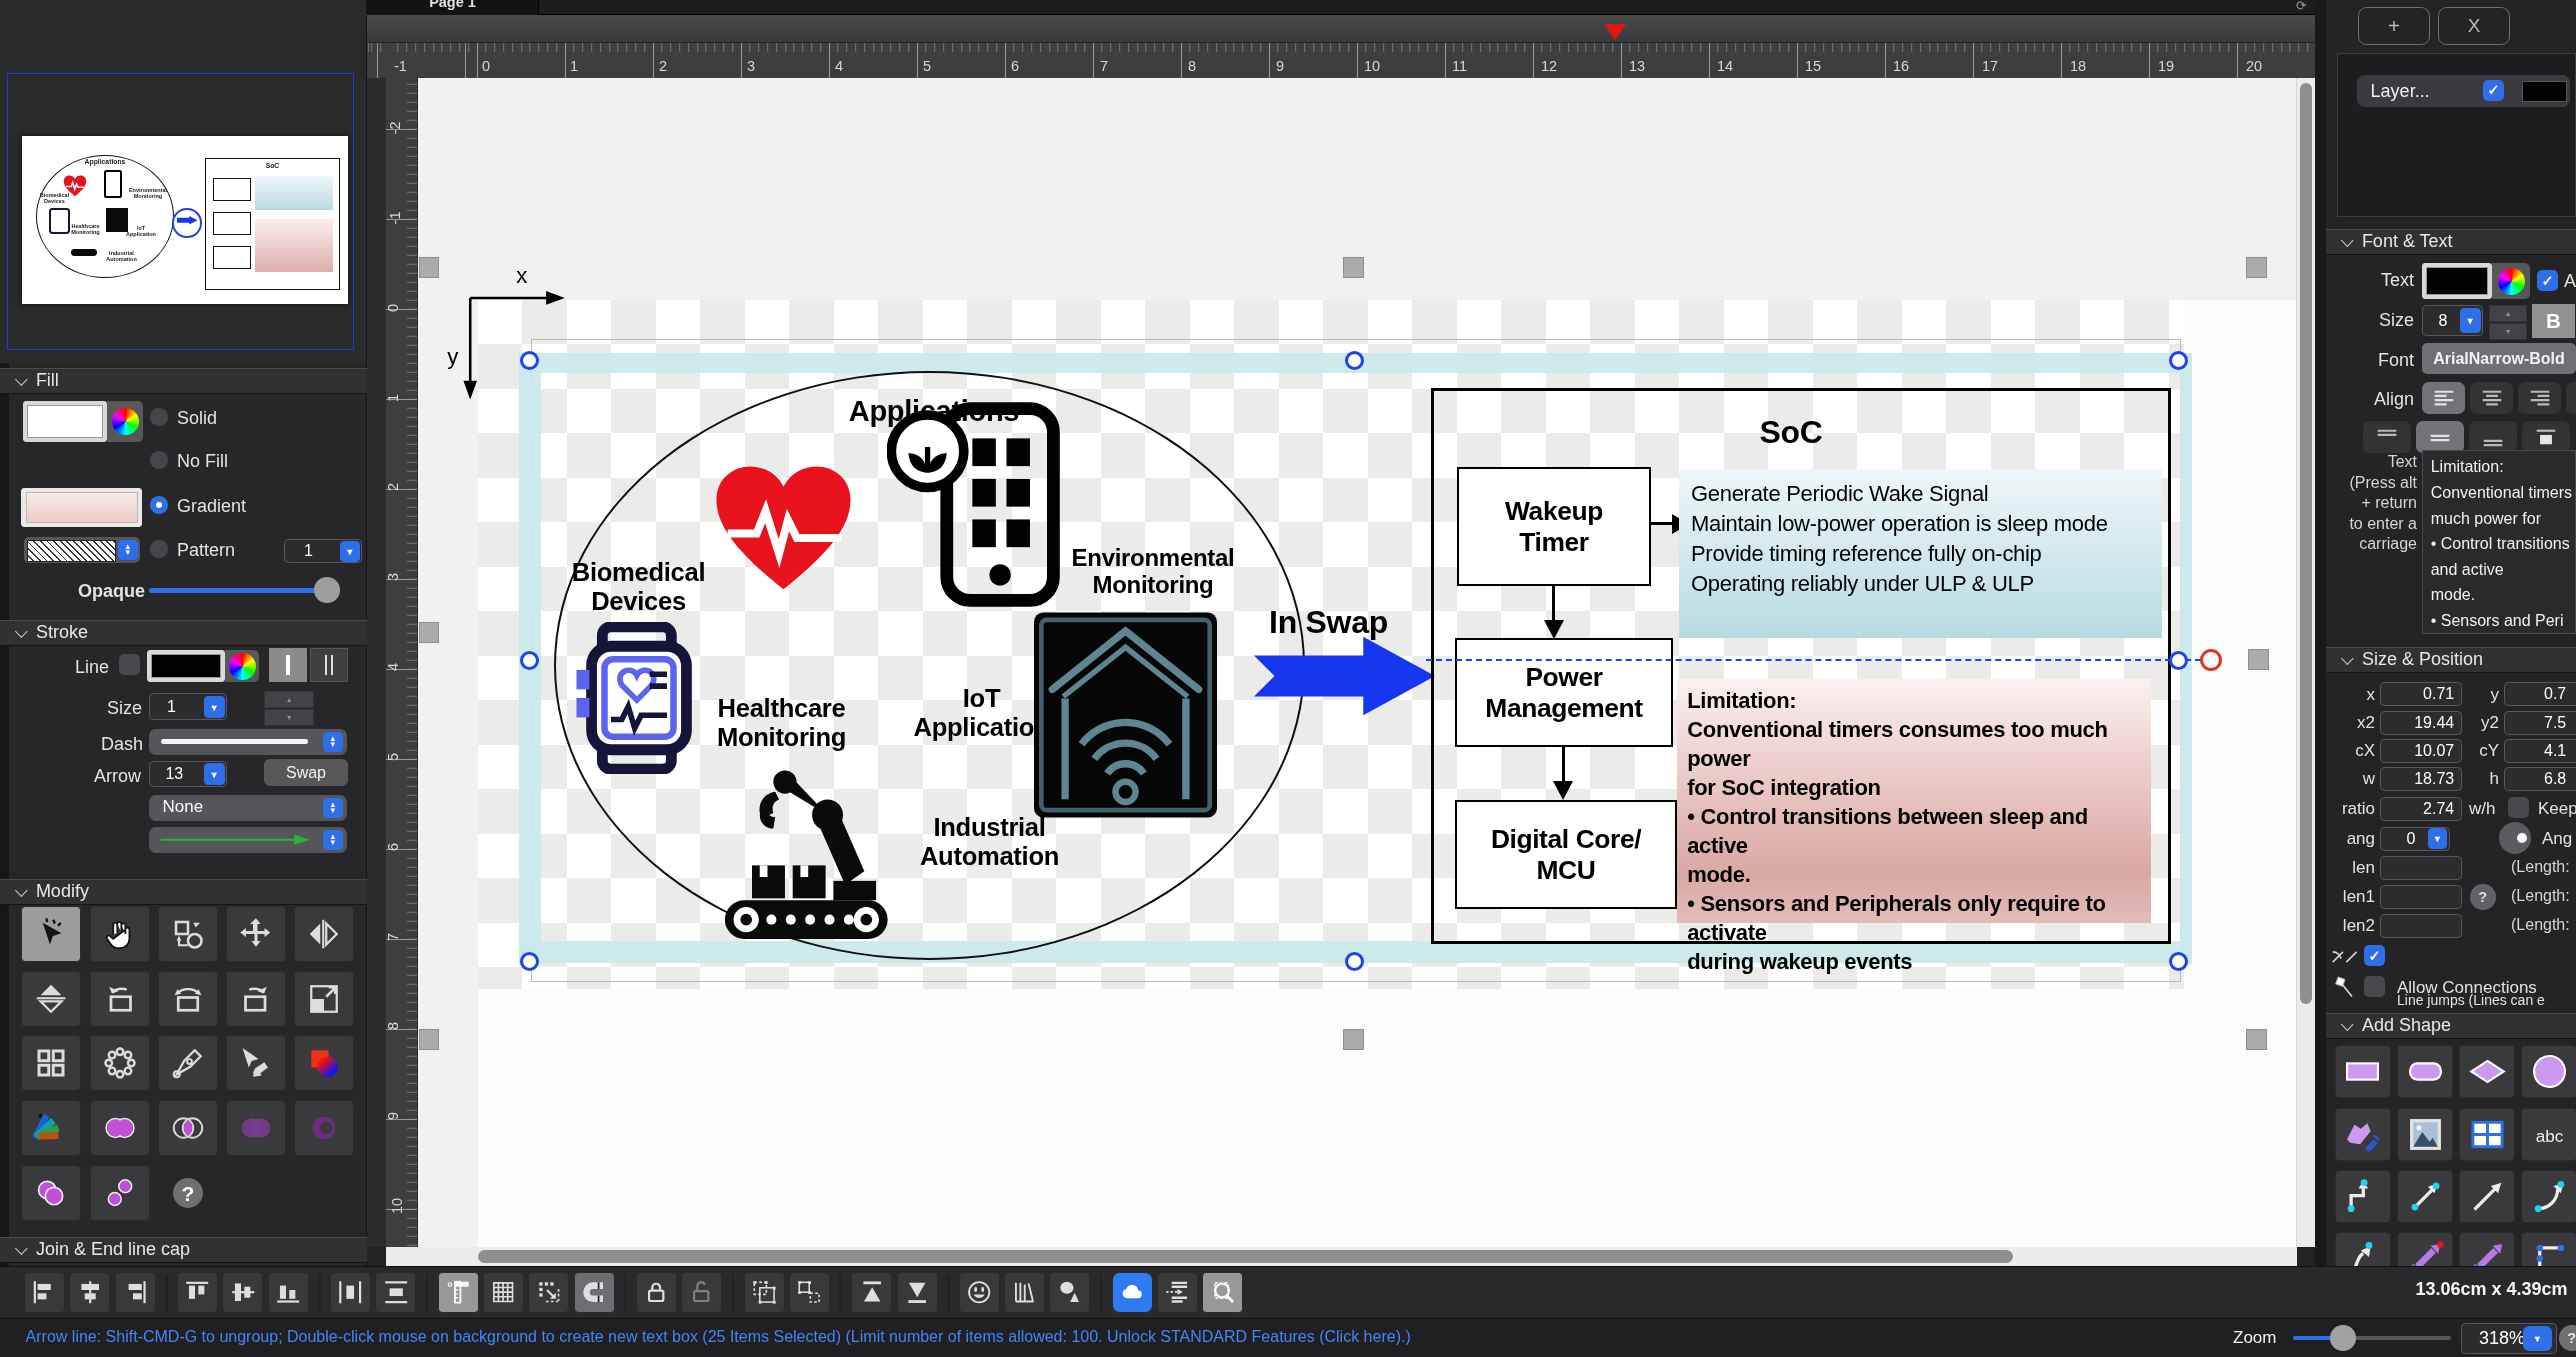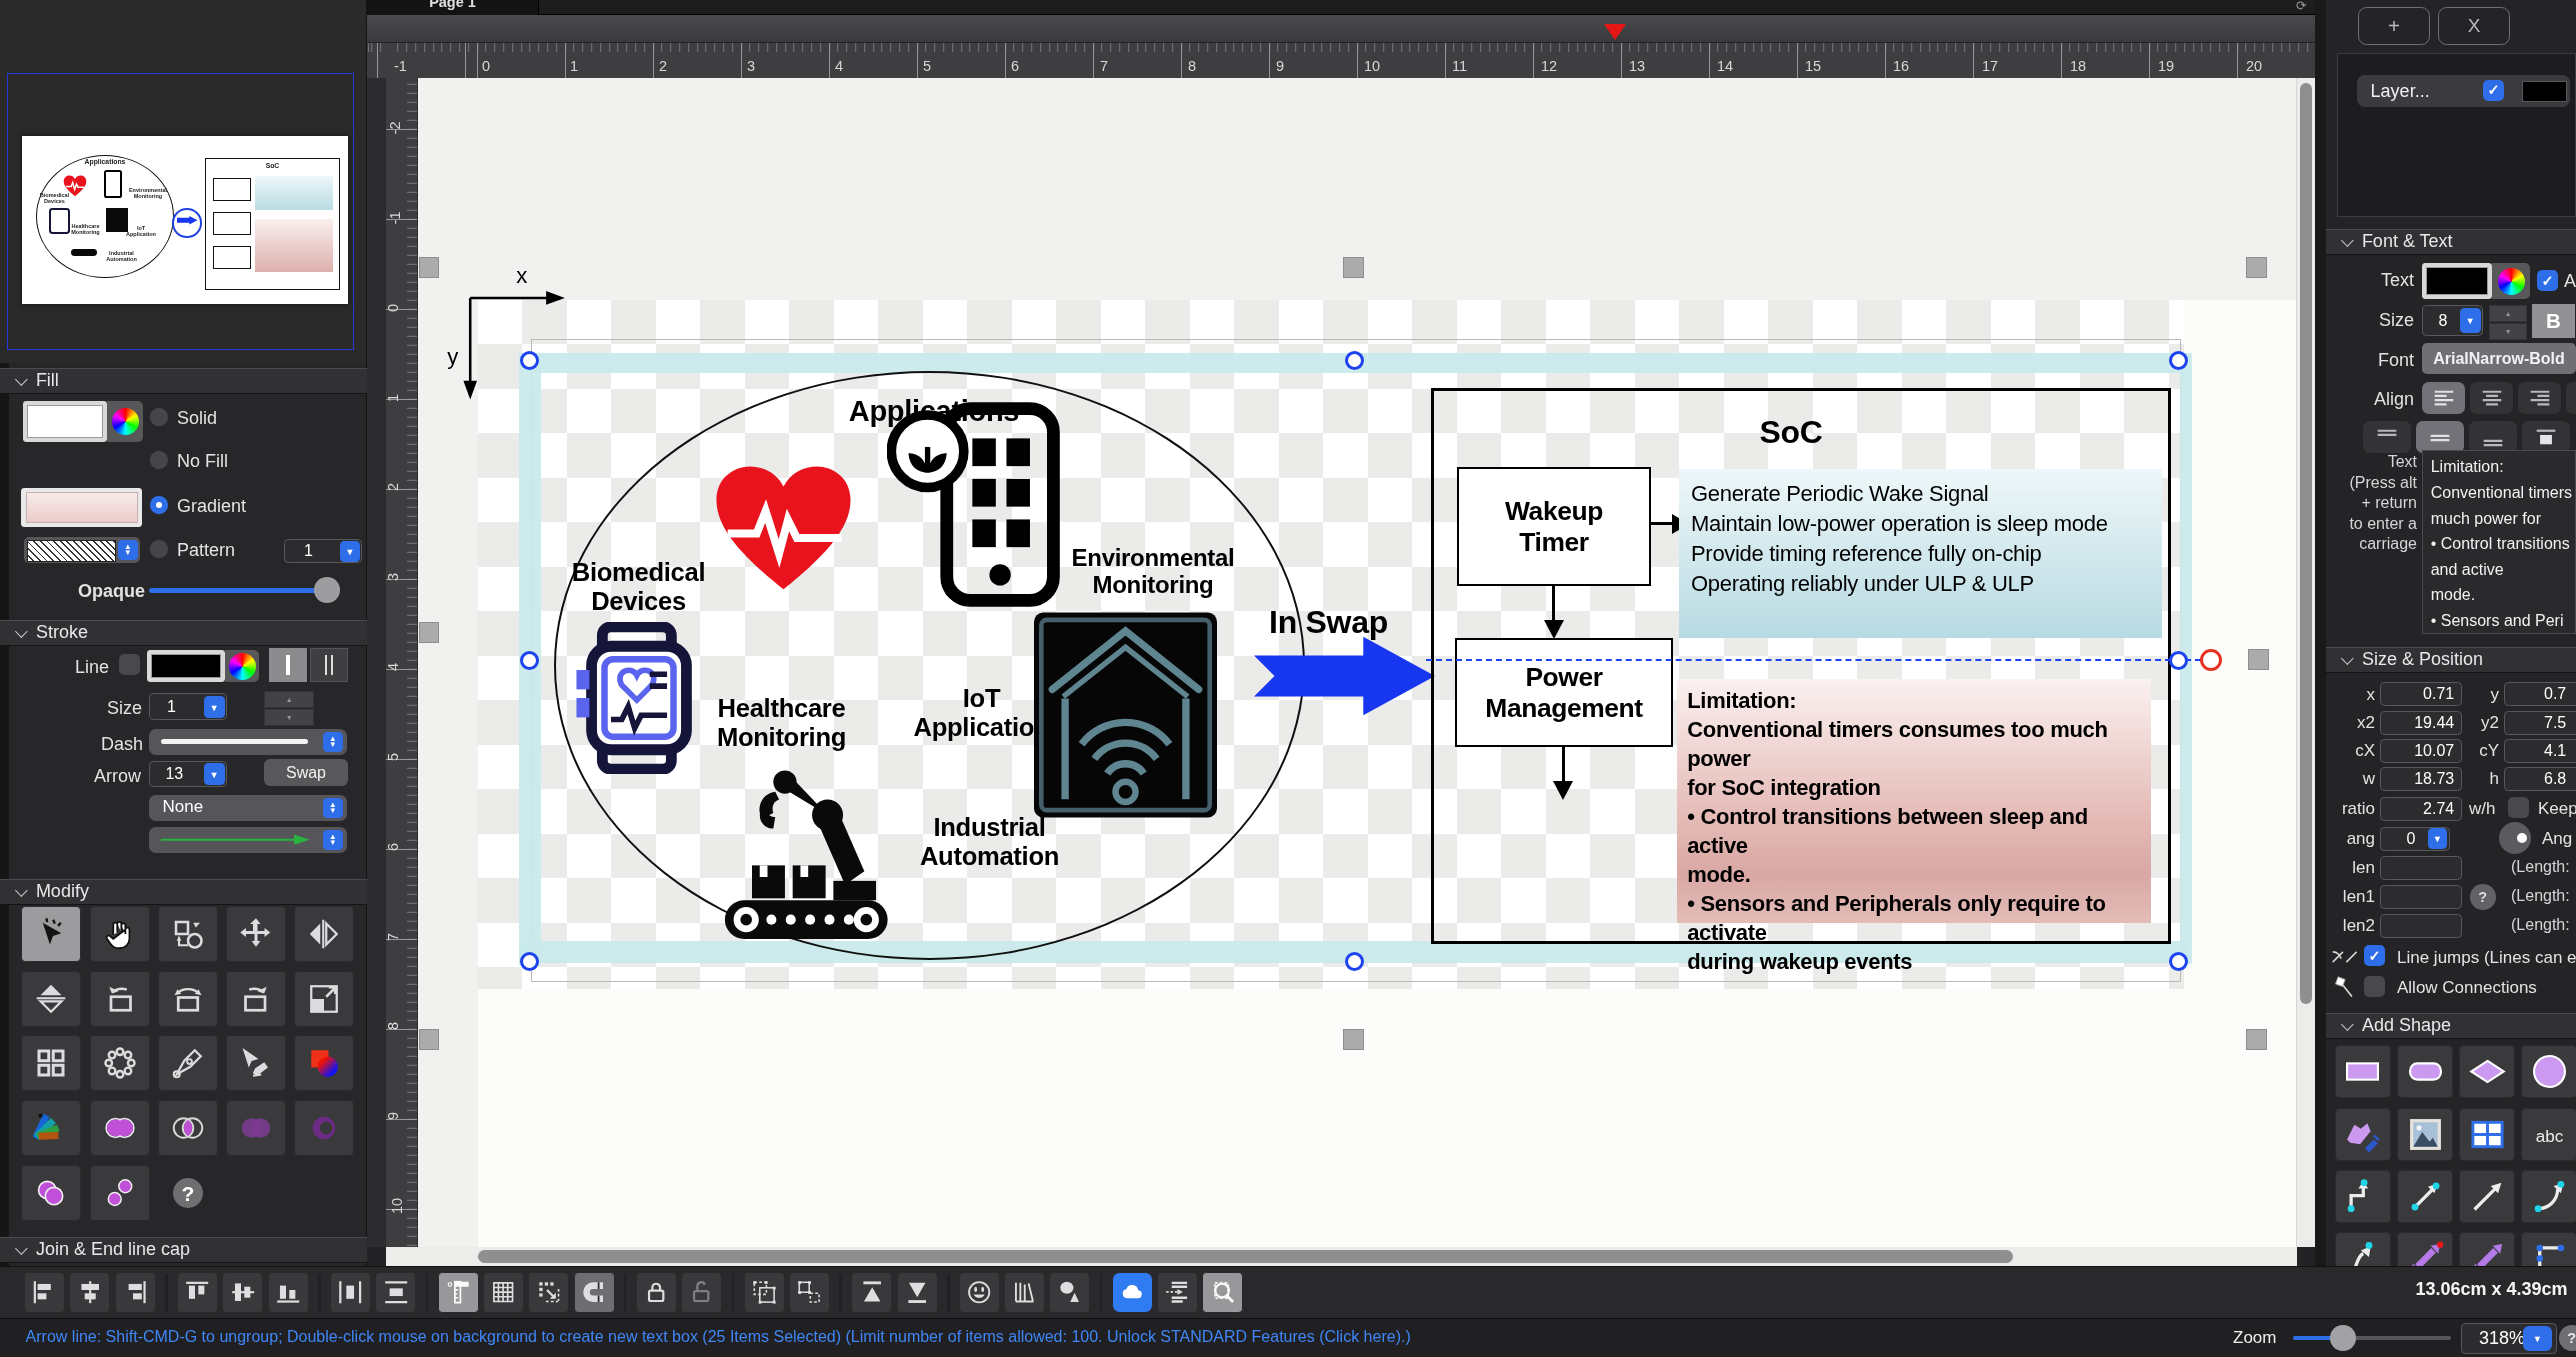--- a/index.html
+++ b/index.html
@@ -585,20 +585,22 @@
 Provide timing reference fully on-chip
 Operating reliably under ULP &amp; ULP</div>
     </div>
 
     <div class="abs" style="left:1134px;top:508px;width:3.4px;height:38px;background:#000;"></div>
     <div class="arrowhead" style="left:1126px;top:542px;border-left:10.2px solid transparent;border-right:10.2px solid transparent;border-top:19px solid #000;"></div>
     <div class="abs boxlbl" style="left:1037px;top:560px;width:218px;height:109px;border:2.6px solid #000;background:#fff;font-size:26.4px;box-sizing:border-box;">Power
 Management</div>
     <div class="abs" style="left:1144px;top:669px;width:3.4px;height:38px;background:#000;"></div>
     <div class="arrowhead" style="left:1135px;top:703px;border-left:10.2px solid transparent;border-right:10.2px solid transparent;border-top:19px solid #000;"></div>
+    <div class="abs boxlbl" style="left:1037px;top:722px;width:222px;height:109px;border:2.6px solid #000;background:#fff;font-size:26.4px;box-sizing:border-box;">Digital Core/
+MCU</div>
 
     <div class="abs" style="left:1259px;top:601px;width:474px;height:244px;background:linear-gradient(#faf1f0 0%,#e5bcb8 55%,#d9a8a4 80%,#e3bcb8 100%);">
       <div style="position:absolute;left:10.2px;top:6.8px;width:455px;font-size:22px;line-height:29px;color:#000;white-space:pre-line;font-weight:700;letter-spacing:-0.3px;">Limitation:
 Conventional timers consumes too much power
 for SoC integration
 • Control transitions between sleep and active
   mode.
 • Sensors and Peripherals only require to
 activate
   during wakeup events</div>
@@ -815,21 +817,21 @@
   <div class="hint" style="left:2511px;top:887px;">(Length:</div>
 
   <div class="lbl rlbl sprow-lbl" style="left:2329px;top:916px;width:46px;">len2</div>
   <div class="fld spfield" style="left:2380px;top:914px;width:82px;"></div>
   <div class="hint" style="left:2511px;top:916px;">(Length:</div>
 
   <svg class="abs" style="left:2331px;top:945px;width:29px;height:24px;" viewBox="0 0 34 28">
       <path d="M2 20L14 8m4 12L30 8M2 8c6 0 8 4 10 8" fill="none" stroke="#d8d8da" stroke-width="1.8"></path>
     </svg>
   <div class="cbx on" style="left:2364px;top:945px;"></div>
-  <div class="lbl" style="left:2397px;top:948px;font-size:17px;white-space:nowrap;">Line jumps (Lines can e</div>
+  <div class="lbl" style="left:2397px;top:992px;font-size:14px;white-space:nowrap;">Line jumps (Lines can e</div>
   <svg class="abs" style="left:2335px;top:976px;width:22px;height:25.6px;" viewBox="0 0 26 30">
       <path d="M4 4l16 20" stroke="#d8d8da" stroke-width="2"></path>
       <rect x="2" y="2" width="9" height="9" fill="#fff" stroke="#999" transform="rotate(20 6 6)"></rect>
     </svg>
   <div class="cbx" style="left:2364px;top:976px;"></div>
   <div class="lbl" style="left:2397px;top:978px;font-size:17px;white-space:nowrap;">Allow Connections</div>
 
   <div class="sech rsech" style="top:1013px;">
       <span class="carr"></span>
       <span>Add Shape</span>

